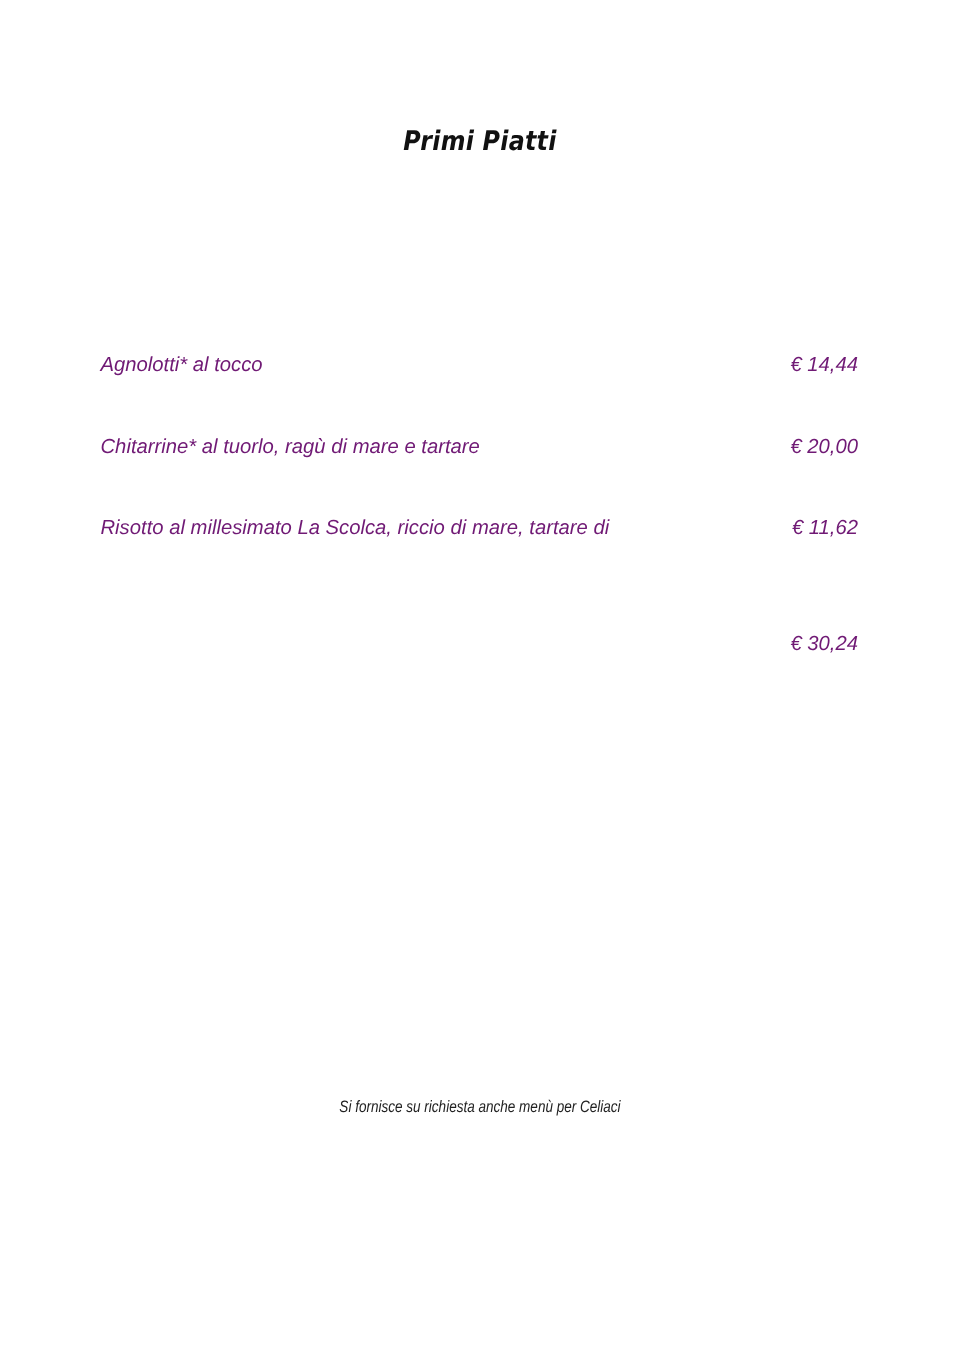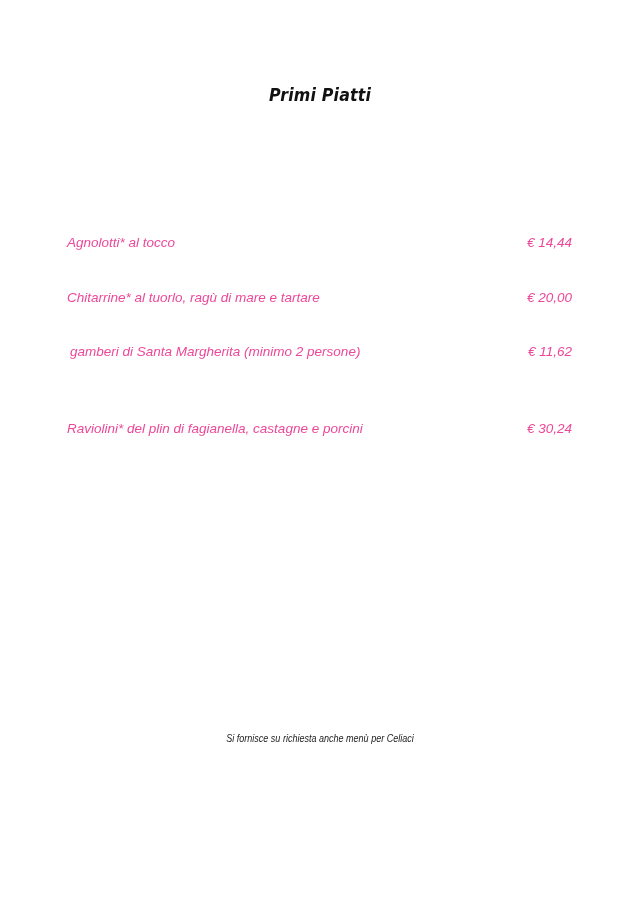--- a/index.html
+++ b/index.html
@@ -29,21 +29,21 @@
       font-family: "DejaVu Sans", sans-serif;
       transform: scaleX(0.88);
     }
     .item {
       position: absolute;
       left: 67px;
       width: 510px;
       font-style: italic;
       font-size: 13.5px;
       line-height: 25px;
-      color: #ec4899;
+      color: #701a75;
     }
     .item .name {
       display: block;
       width: 400px;
     }
     .item .price {
       position: absolute;
       right: 5px;
       top: 0;
       white-space: nowrap;
@@ -75,24 +75,23 @@
     <span class="name">Agnolotti* al tocco</span>
     <span class="price">€ 14,44</span>
   </div>
 
   <div class="item" style="top:285px;">
     <span class="name">Chitarrine* al tuorlo, ragù di mare e tartare</span>
     <span class="price">€ 20,00</span>
   </div>
 
   <div class="item" style="top:339px;">
-    <span class="name-line2">gamberi di Santa Margherita (minimo 2 persone)</span>
+    <span class="name">Risotto al millesimato La Scolca, riccio di mare, tartare di</span>
     <span class="price">€ 11,62</span>
   </div>
 
   <div class="item" style="top:416px;">
-    <span class="name">Raviolini* del plin di fagianella, castagne e porcini</span>
     <span class="price">€ 30,24</span>
   </div>
 
   <div class="footer-note">Si fornisce su richiesta anche menù per Celiaci</div>
 
 </div>
 
 </body></html>

